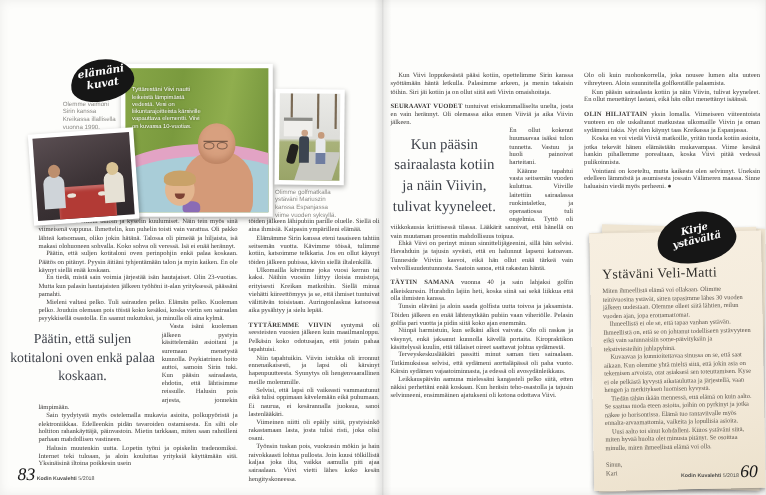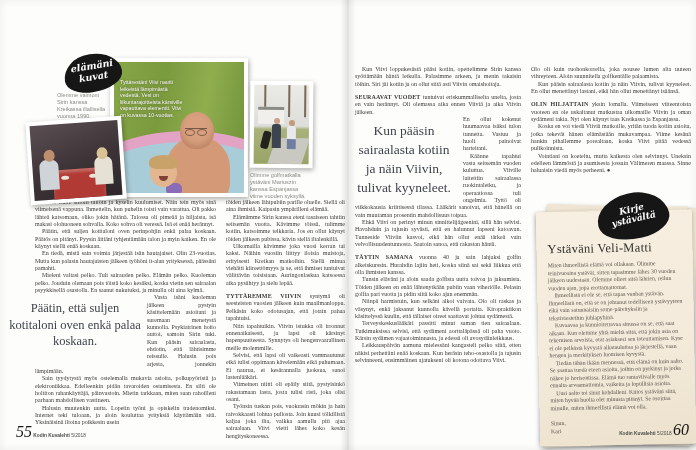--- a/index.html
+++ b/index.html
@@ -196,21 +196,21 @@
           <p>Ulkomailla kävimme joka vuosi kerran tai kaksi. Näihin vuosiin liittyy iloisia muistoja, erityisesti Kreikan matkoihin. Siellä minua viehätti kiireettömyys ja se, että ihmiset tuntuivat välittävän toisistaan. Auringonlaskua katsoessa aika pysähtyy ja sielu lepää.</p>
           <p class="gap"><b>TYTTÄREMME VIIVIN </b>syntymä oli seesteisten vuosien jälkeen kuin maailmanloppu. Pelkäsin koko odotusajan, että jotain pahaa tapahtuisi.</p>
           <p>Niin tapahtuikin. Viivin istukka oli irronnut ennenaikaisesti, ja lapsi oli kärsinyt hapenpuutteesta. Synnytys oli hengenvaarallinen meille molemmille.</p>
           <p>Selvisi, että lapsi oli vaikeasti vammautunut eikä tulisi oppimaan kävelemään eikä puhumaan. Ei naurua, ei kesärannalla juoksua, sanoi lastenlääkäri.</p>
           <p>Viimeinen niitti oli epäily siitä, pystyisinkö rakastamaan lasta, josta tulisi risti, joka olisi osani.</p>
           <p>Työnsin tuskan pois, vuokrasin mökin ja hain raivokkaasti lohtua pullosta. Join kuusi tölkillistä kaljaa joka ilta, vaikka aamulla piti ajaa sairaalaan. Viivi vietti lähes koko kesän hengityskoneessa.</p>
         </div>
     </div>
 
     <div class="footer footer-left">
-      <span class="pgno">55</span>
+      <span class="pgno">83</span>
       <span class="mag">Kodin Kuvalehti</span>
       <span>5/2018</span>
     </div>
   </div>
 
   <div>
 
     <div class="col col1">
       <div>
           <p>Kun Viivi loppukesästä pääsi kotiin, opettelimme Sirin kanssa syöttämään häntä letkulla. Palasimme arkeen, ja menin takaisin töihin. Siri jäi kotiin ja on ollut siitä asti Viivin omaishoitaja.</p>

